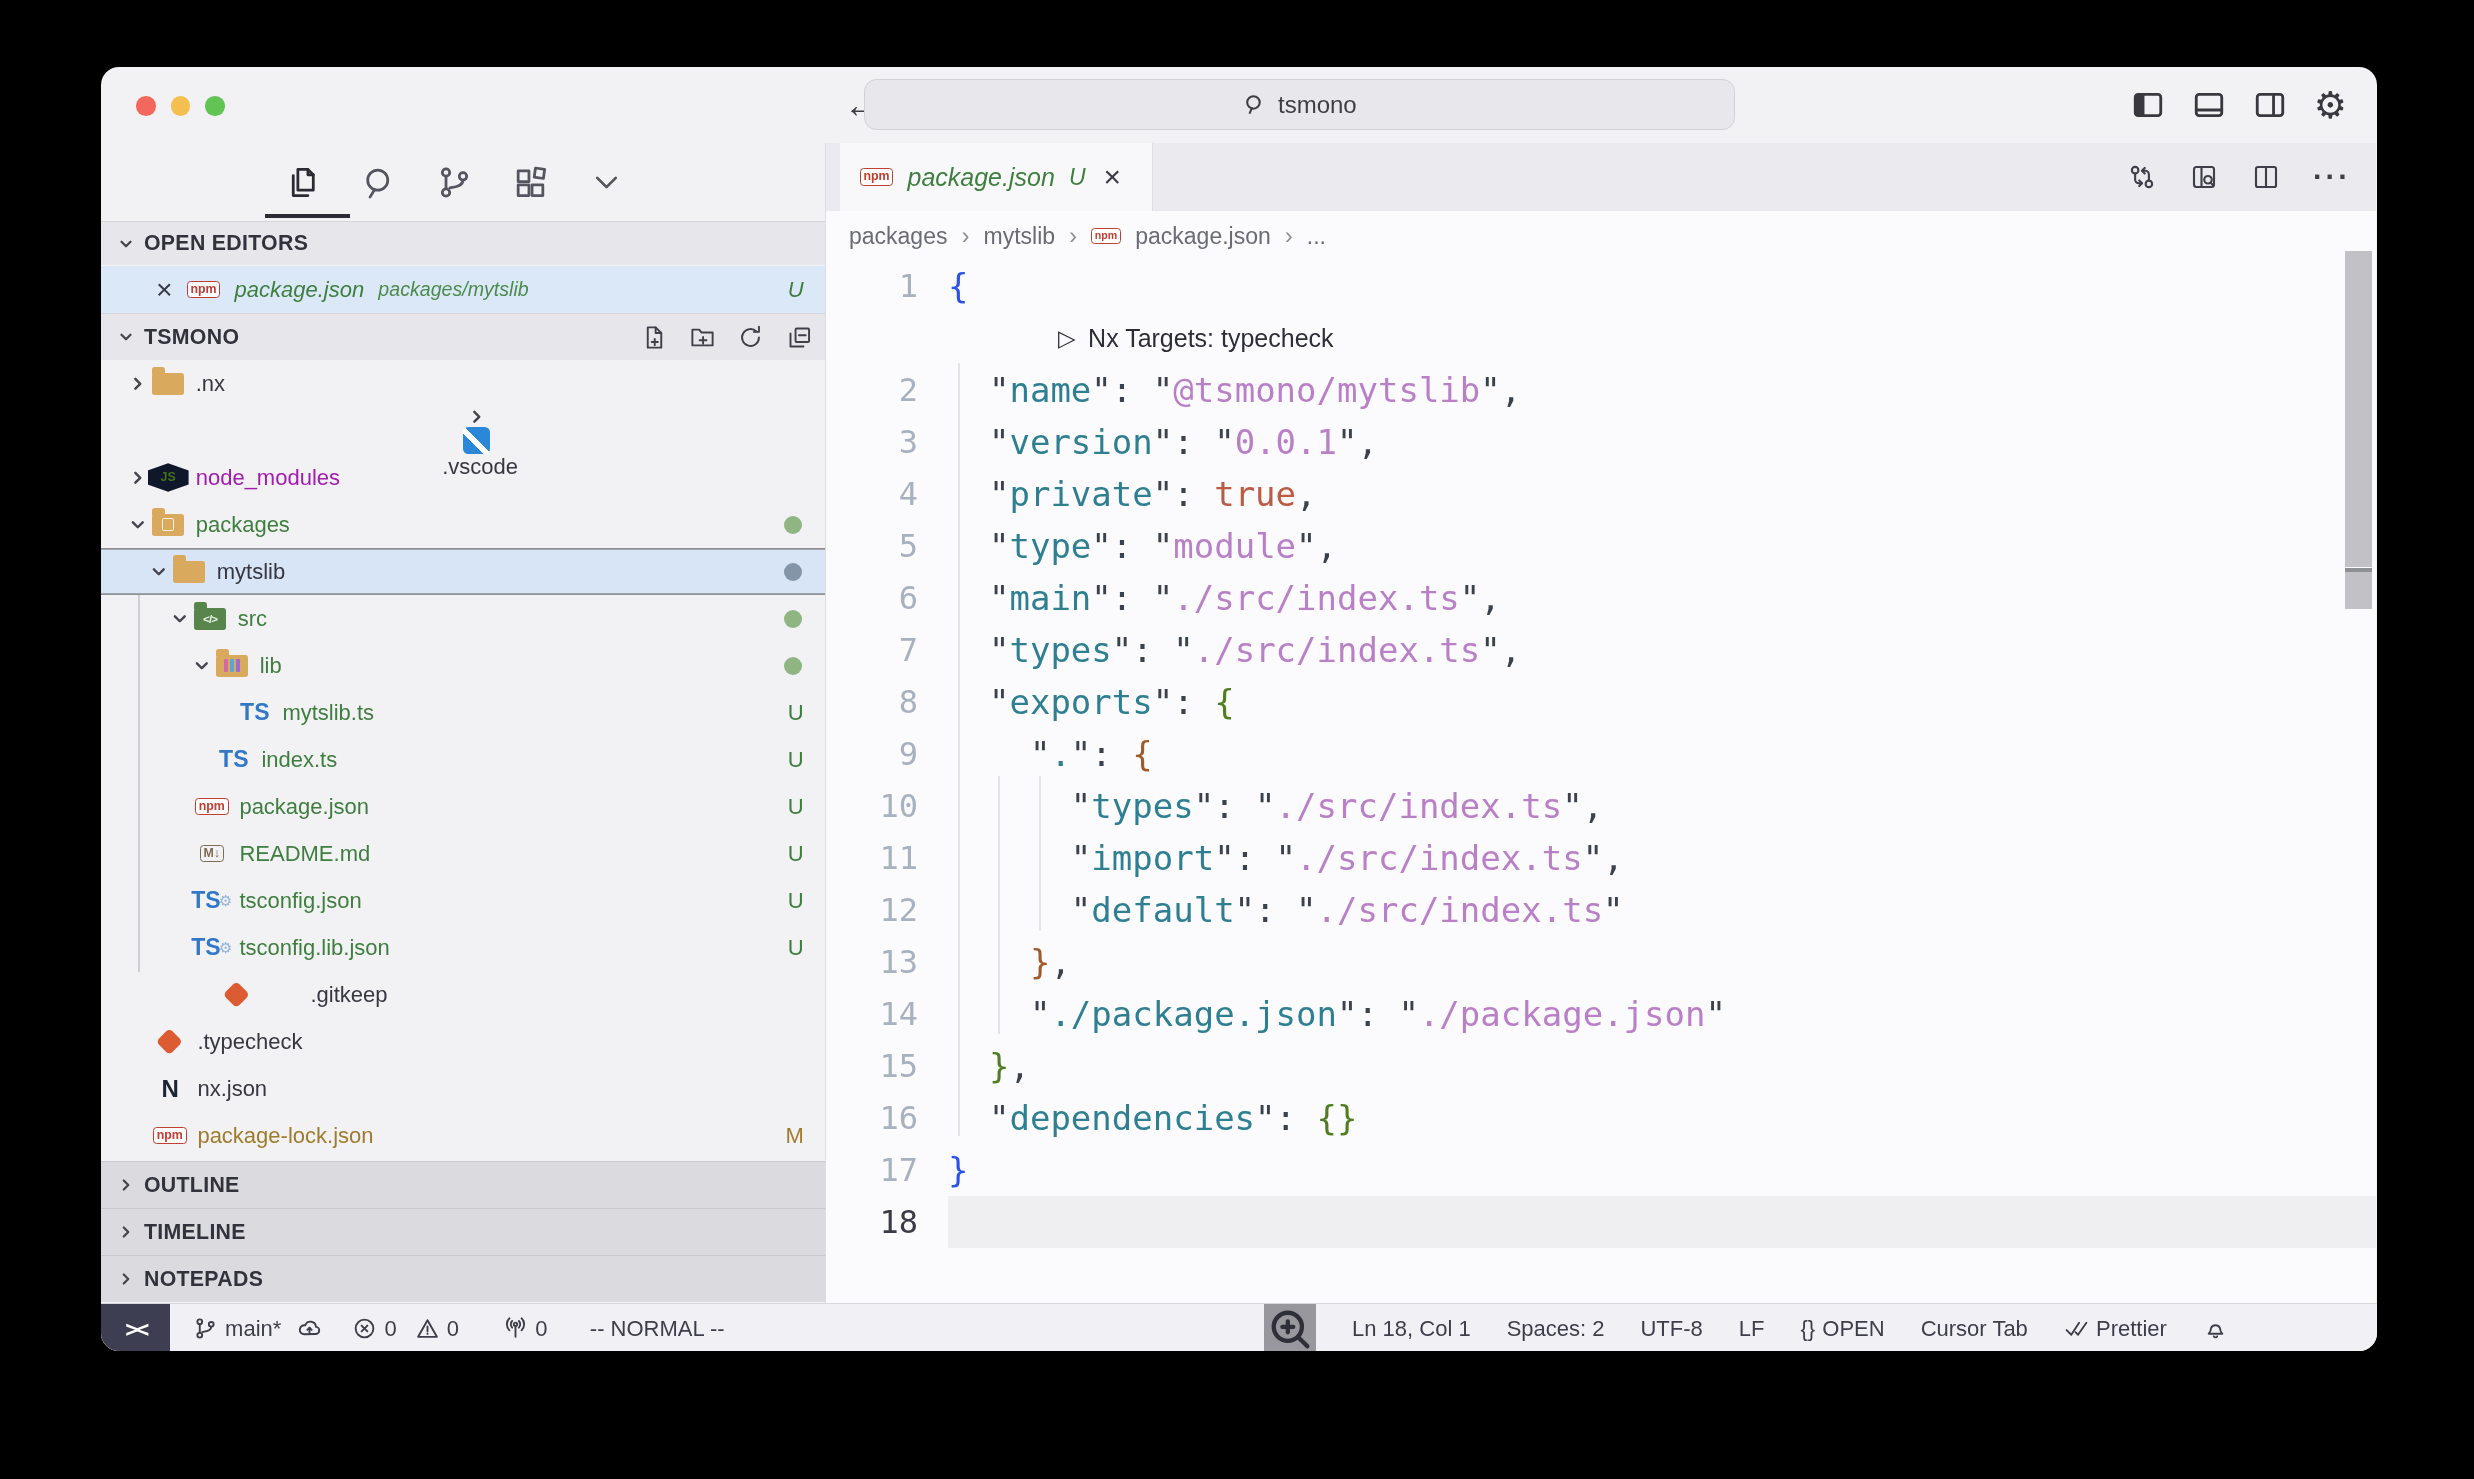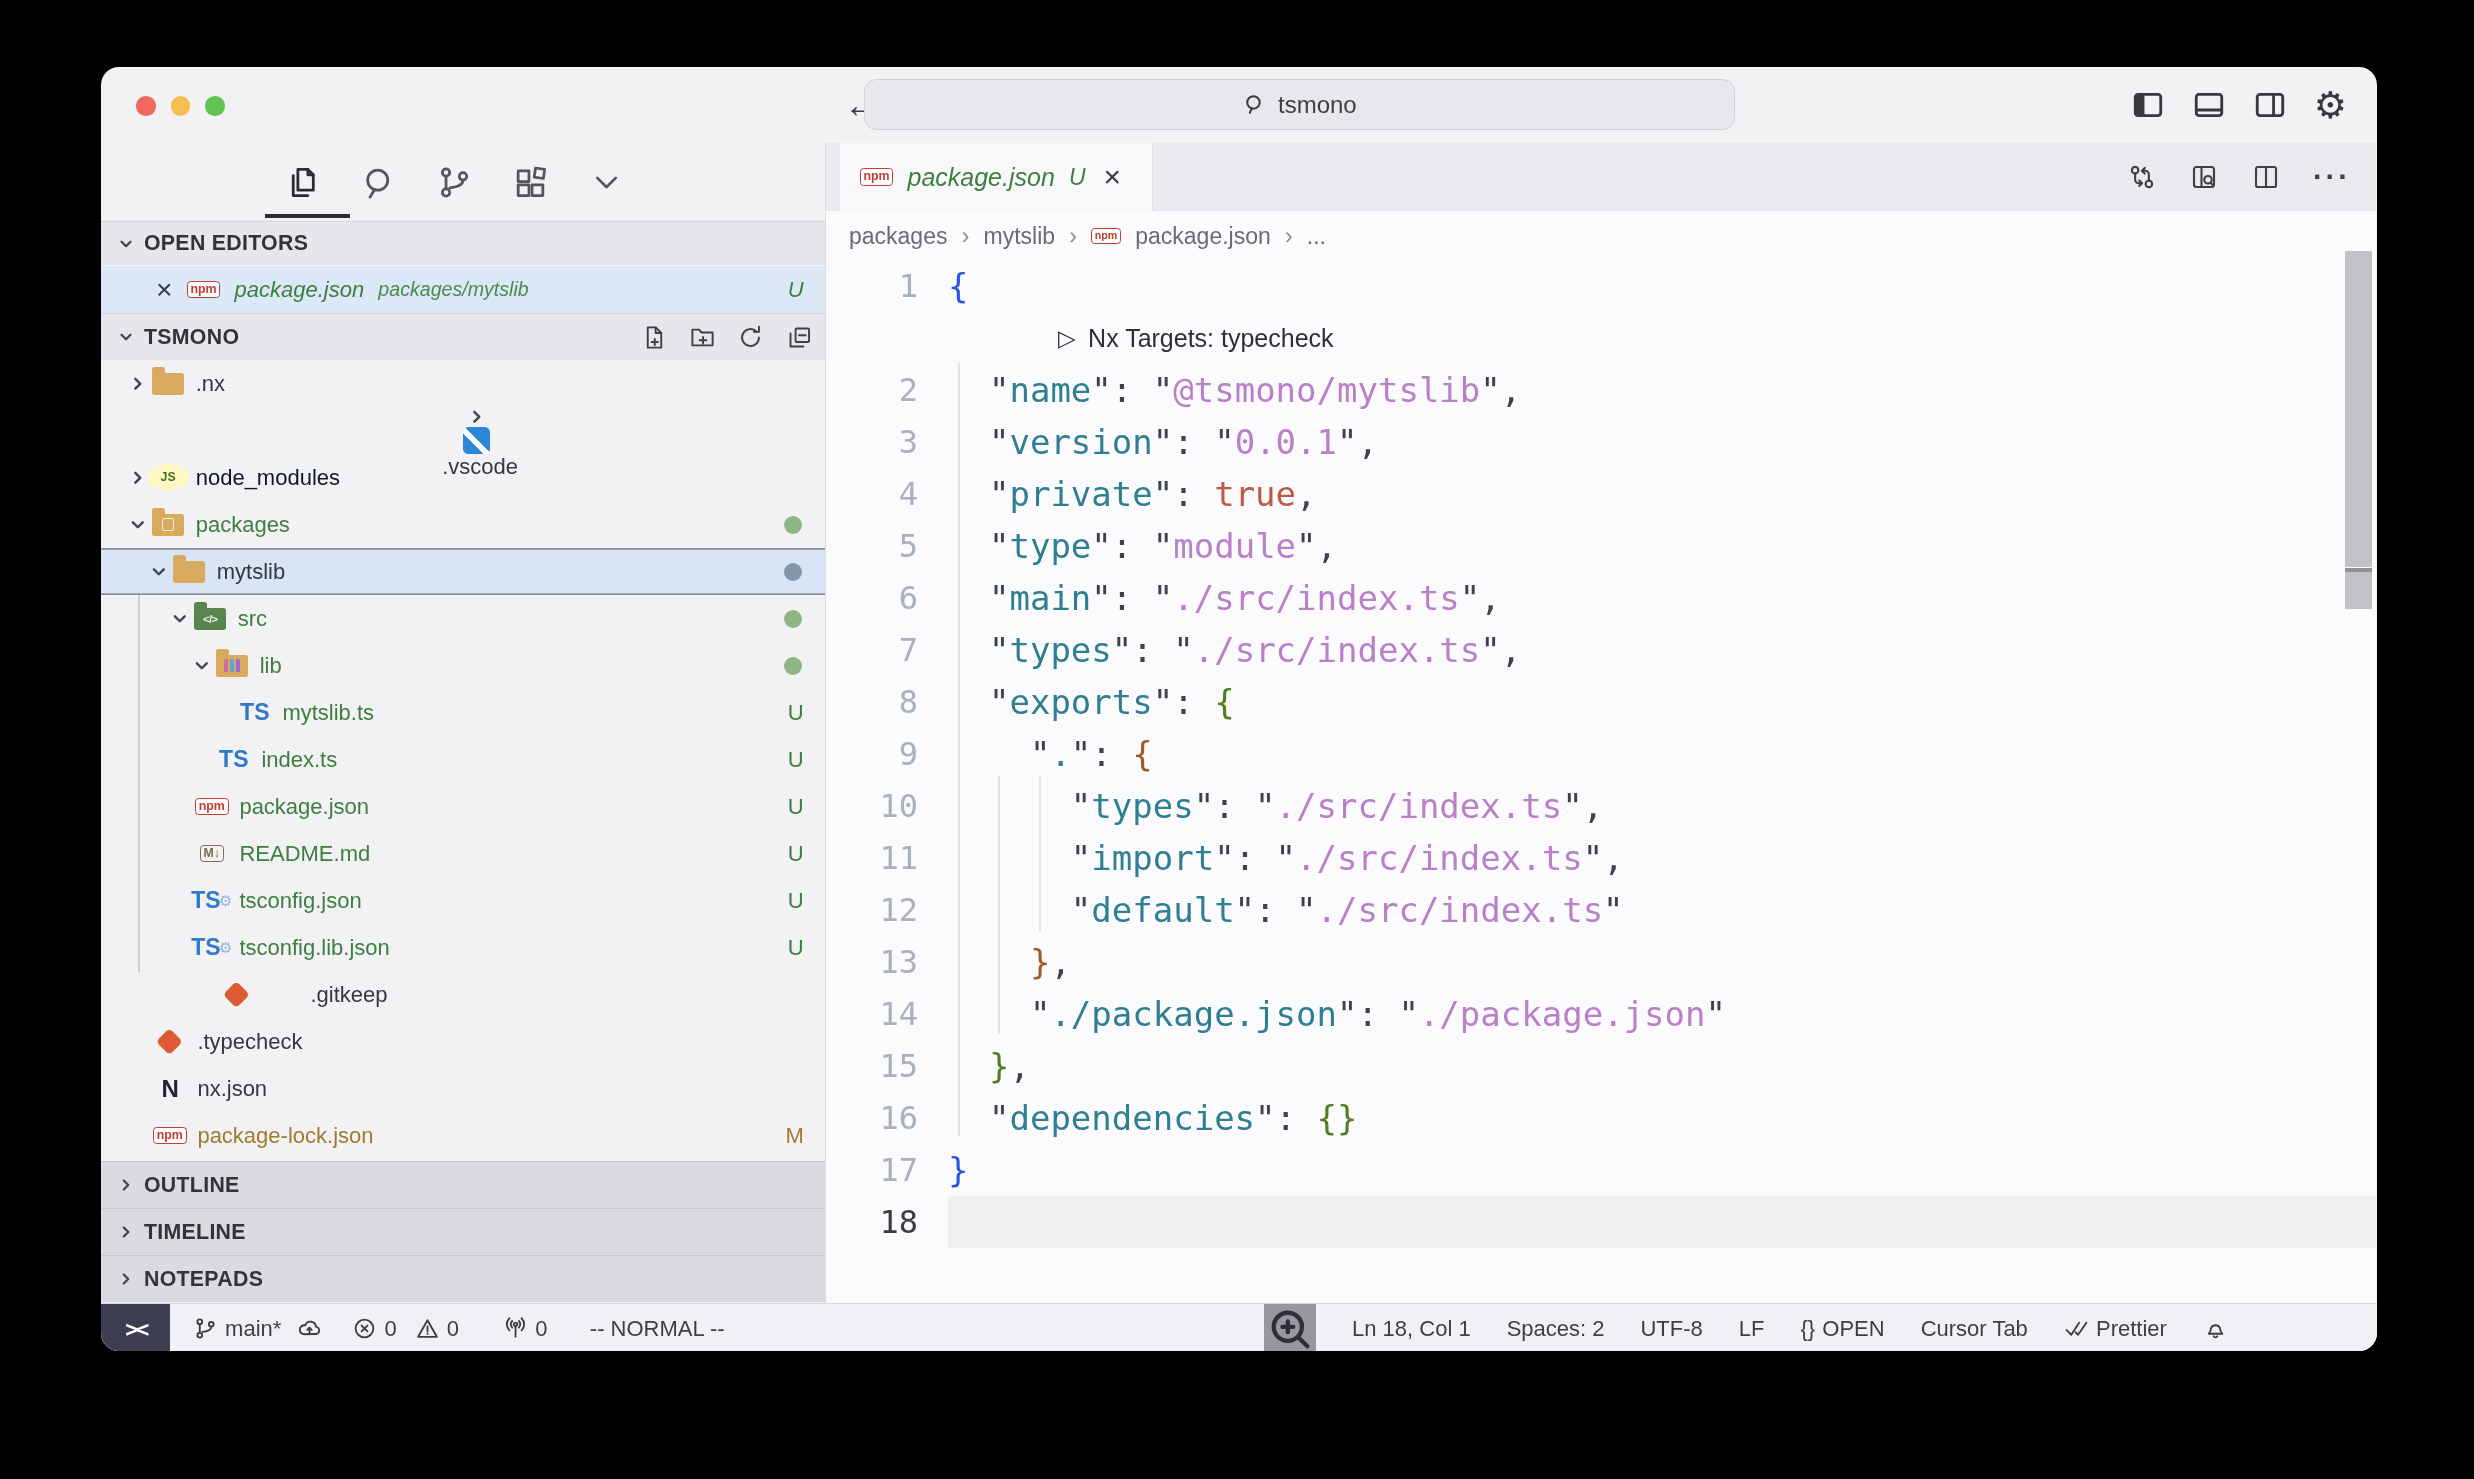--- a/index.html
+++ b/index.html
@@ -47,39 +47,39 @@
   .oe-path{color:#4d8a4d;font-style:italic;font-size:19.6px;}
   .oe-badge{position:absolute;right:21.3px;color:#3e7e3e;font-style:italic;font-size:22px;}
   .sect-actions{position:absolute;right:12.4px;display:flex;gap:21.3px;color:#3f3f49;font-weight:normal;}
   .sect-actions svg{width:27px;height:27px;stroke-width:1.7;}
 
   .tree{position:absolute;left:0;top:217px;width:100%;}
   .tree-row{height:47px;display:flex;align-items:center;font-size:22px;color:#373740;position:relative;box-sizing:border-box;}
   .tree-row.selected{background:#d8e5f6;box-shadow:inset 0 1.8px 0 #8f9096, inset 0 -1.8px 0 #8f9096;}
   .tree-ic{width:41px;display:flex;align-items:center;justify-content:center;flex:none;}
   .tree-label{margin-left:7.1px;white-space:nowrap;}
-  .c-green{color:#3e7e3e;}.c-gray{color:#0f172a;}.c-yellow{color:#9f7c2d;}
+  .c-green{color:#3e7e3e;}.c-gray{color:#a21caf;}.c-yellow{color:#9f7c2d;}
   .badge{position:absolute;right:21.3px;font-size:22px;}
   .dot{position:absolute;right:23px;width:18px;height:18px;border-radius:50%;}
   .dot-green{background:#8fb583;}.dot-gray{background:#8595a8;}
   .tree-guide{position:absolute;left:37px;width:1.8px;background:#cfced3;}
   .chev-ph{width:36px;flex:none;}
   .chev-ph.small{width:21.3px;}
 
   .fold{width:32px;height:22px;background:#d9aa5e;border-radius:2.7px;position:relative;display:inline-flex;
     align-items:center;justify-content:center;}
   .fold:before{content:"";position:absolute;top:-5.3px;left:0;width:13.3px;height:7.1px;border-radius:2.7px 2.7px 0 0;background:inherit;}
   .fold.green{background:#57854b;}
   .fdeco-code{color:#eaf3e8;font-size:11.6px;font-weight:bold;letter-spacing:-0.9px;}
   .fdeco-box{width:10.7px;height:10.7px;border:1.8px solid rgba(255,255,255,.85);border-radius:1.8px;}
   .bar{width:4.4px;height:13.3px;margin:0 0.9px;border-radius:0.9px;display:inline-block;}
   .bar.p1{background:#d06ba0;}.bar.p2{background:#5aa7d6;}.bar.p3{background:#9a6bd0;}
   .ic-vscode{width:27px;height:27px;border-radius:5.3px;display:inline-block;
     background:linear-gradient(45deg,#2b87d8 38%,#ffffff 38% 52%,#2b87d8 52%);}
-  .ic-node{width:52px;height:28.4px;background:#fef9c3;color:#44701c;font-weight:bold;font-size:12.4px;
+  .ic-node{width:52px;height:28.4px;background:#0f172a;color:#44701c;font-weight:bold;font-size:12.4px;
     display:inline-flex;align-items:center;justify-content:center;
     clip-path:polygon(50% 0,100% 25%,100% 75%,50% 100%,0 75%,0 25%);}
   .ic-ts{color:#3178c6;font-weight:bold;font-size:23px;font-style:normal;}
   .ic-gearsm{font-family:"DejaVu Sans",sans-serif;color:#8fb4dd;font-size:15px;margin-left:-1.8px;vertical-align:super;}
   .ic-npm{border:1.8px solid #bf3f33;color:#bf3f33;border-radius:3.6px;font-size:12.4px;font-weight:bold;
     padding:0.9px 2.7px;line-height:1.1;background:rgba(255,255,255,.8);}
   .ic-md{border:1.8px solid #7d6b52;color:#7d6b52;border-radius:3.6px;font-size:12.4px;font-weight:bold;
     padding:0.9px 2.7px;line-height:1.1;}
   .ic-git{width:18.7px;height:18.7px;background:#dd5b32;border-radius:4.4px;transform:rotate(45deg);display:inline-block;}
   .ic-nx{font-weight:800;font-size:24px;color:#1b2634;letter-spacing:-0.9px;}

